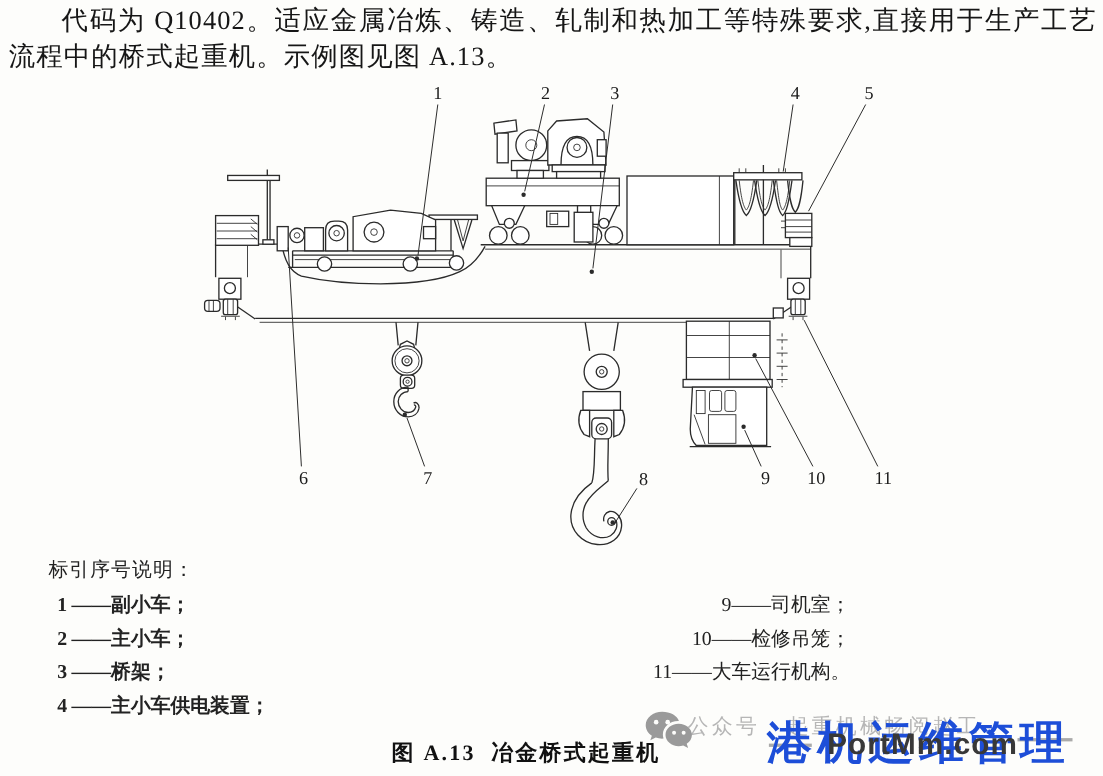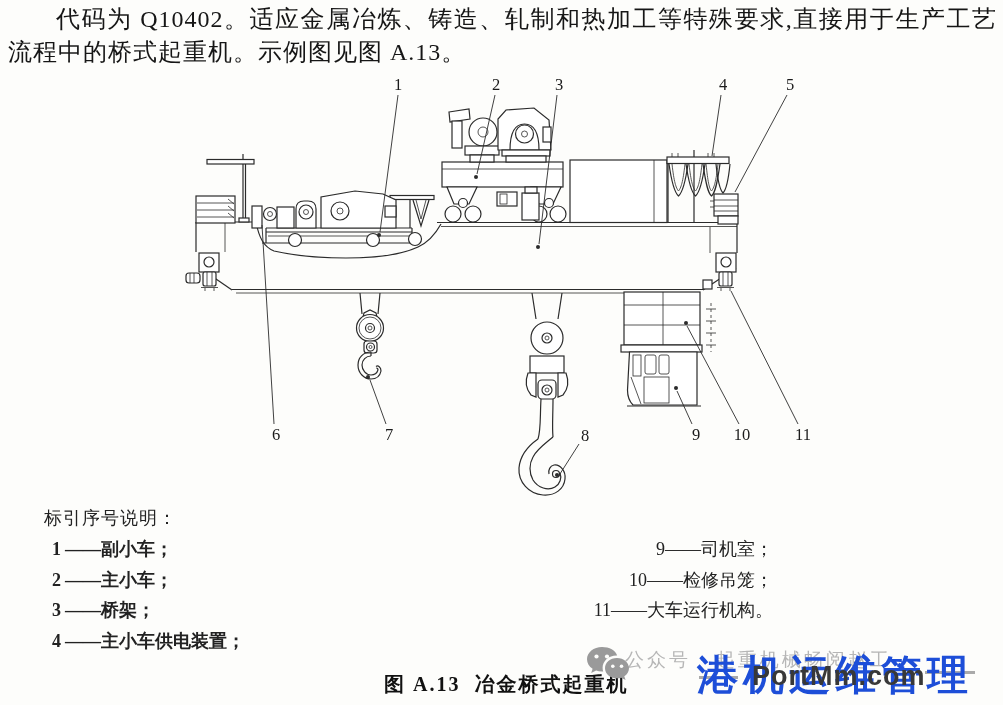--- a/index.html
+++ b/index.html
@@ -19,21 +19,21 @@
   .fw{stroke:#2b2b2b;stroke-width:1.2;fill:#ffffff;}
   .dk{fill:#2b2b2b;stroke:none;}
   .callout{font-family:"Liberation Serif","DejaVu Serif",serif;font-size:16.5px;fill:#1b1b1b;text-anchor:middle;}
   .leader{stroke:#2b2b2b;stroke-width:0.9;fill:none;}
   .legend-heading{position:absolute;left:44px;top:506px;z-index:2;font-size:18px;letter-spacing:1px;color:#222;}
   .legend-col{position:absolute;top:537px;z-index:2;}
   .legend-row{height:20px;margin-bottom:10.5px;white-space:nowrap;font-size:18px;color:#222;}
   .legend-num{display:inline-block;min-width:13px;}
   .legend-col3 .legend-num{min-width:23px;}
   .caption{
-    position:absolute;left:384px;top:671px;z-index:3;
+    position:absolute;left:356px;top:671px;z-index:3;
     font-size:20px;font-weight:bold;letter-spacing:2px;color:#111;white-space:nowrap;
   }
   .caption .gap{display:inline-block;width:14px;}
   .wm-account{
     position:absolute;left:625px;top:647px;z-index:4;
     font-size:19px;letter-spacing:3px;color:#b6b6b6;white-space:nowrap;
     font-family:"Liberation Serif","DejaVu Serif",serif;
   }
   .wm-underline{position:absolute;z-index:4;background:#aaaaaa;height:3px;}
   .wm-title{

